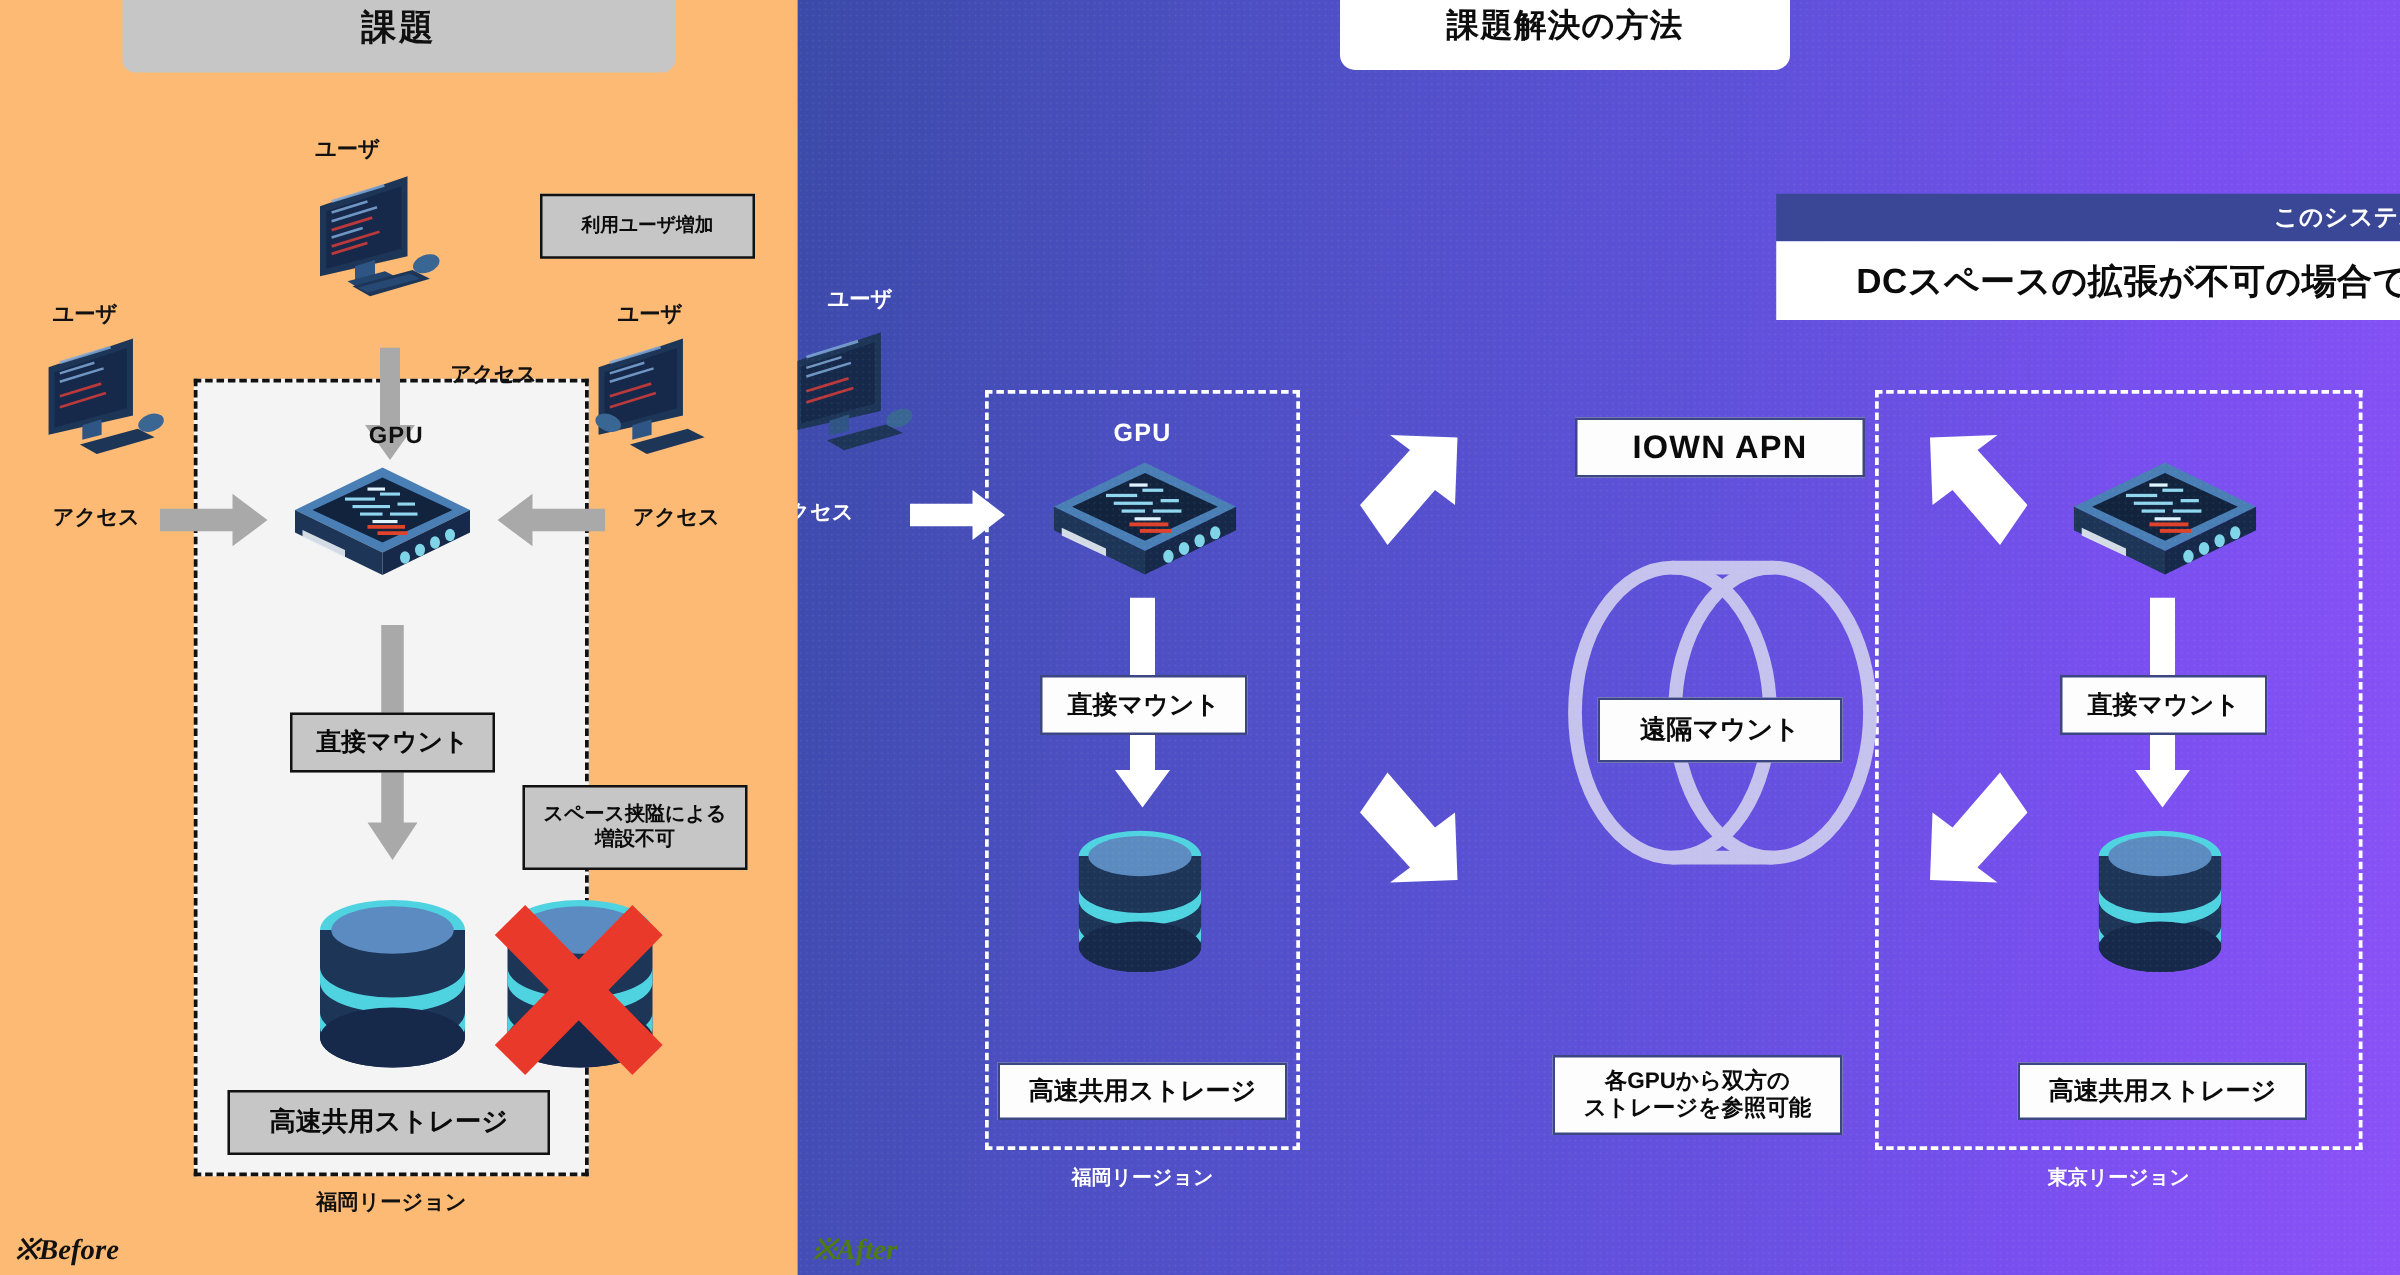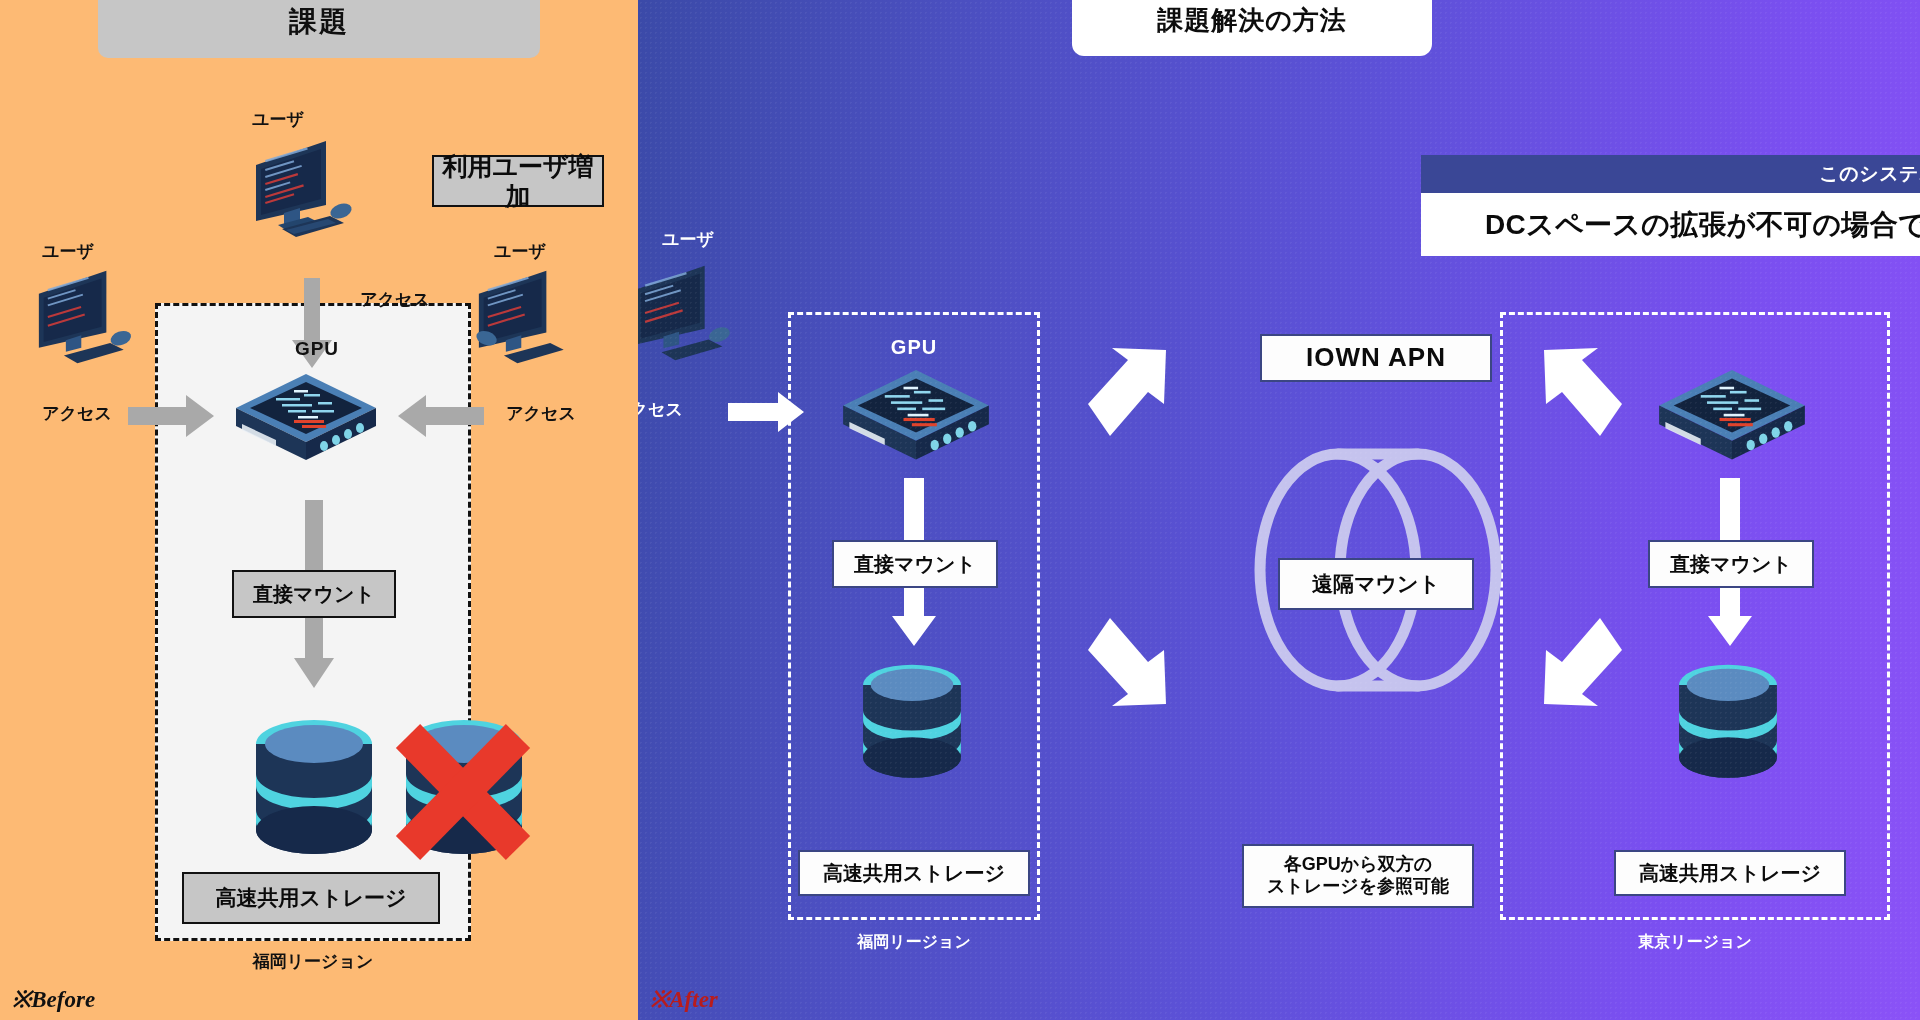--- a/index.html
+++ b/index.html
@@ -54,21 +54,21 @@
   }
   .right-title {
     position: absolute; left: 1072px; top: -16px; width: 360px; height: 72px;
     background: #fff; border-radius: 0 0 12px 12px;
     display: flex; align-items: center; justify-content: center;
     font-size: 26px; font-weight: bold; color: #0d0d0d; letter-spacing: 1px;
     z-index: 40;
   }
   .after-tag {
     position: absolute; left: 650px; top: 982px;
-    font-size: 23px; font-style: italic; font-weight: bold; color: #b91c1c;
+    font-size: 23px; font-style: italic; font-weight: bold; color: #4d7c0f;
     font-family: "Liberation Serif", serif; z-index: 40;
   }
   .merit-head {
     position: absolute; left: 783px; top: 155px; width: 1055px; height: 38px;
     background: #3a4796;
     display: flex; align-items: center; justify-content: center;
     color: #fff; font-size: 19px; font-weight: bold; letter-spacing: .5px; z-index: 30;
   }
   .merit-body {
     position: absolute; left: 783px; top: 193px; width: 1055px; height: 63px;
@@ -170,21 +170,21 @@
         <g fill="#c43a3a" opacity=".95">
           <rect x="17" y="55" width="36" height="2.2" transform="rotate(-17 17 55)"></rect>
           <rect x="17" y="64" width="40" height="2.2" transform="rotate(-17 17 64)"></rect>
         </g>
         <polygon points="36,80 52,75 52,88 36,92" fill="#2e5584"></polygon>
         <polygon points="34,96 82,83 96,90 48,104" fill="#1d3557"></polygon>
         <ellipse cx="16" cy="78" rx="11" ry="7" fill="#3a6694" transform="rotate(20 16 78)"></ellipse>
       </svg>
     </div>
 
-    <div class="gbox" style="left:432px;top:155px;width:172px;height:52px;font-size:25px;">利用ユーザ増加</div>
+    <div class="gbox" style="left:432px;top:155px;width:172px;height:52px;font-size:15px;">利用ユーザ増加</div>
 
     <div class="layer" style="left:288px;top:278px;">
       <svg width="48" height="92" viewBox="0 0 48 92">
         <polygon points="16,0 32,0 32,62 44,62 24,90 4,62 16,62" fill="#a9a9a9"></polygon>
       </svg>
     </div>
     <div class="l-caption" style="left:340px;top:288px;width:110px;">アクセス</div>
 
     <div class="l-caption" style="left:272px;top:338px;width:90px;font-size:19px;letter-spacing:1px;">GPU</div>
 
@@ -236,20 +236,22 @@
     </div>
     <div class="l-caption" style="left:486px;top:402px;width:110px;">アクセス</div>
 
     <div class="layer" style="left:292px;top:500px;">
       <svg width="44" height="190" viewBox="0 0 44 190">
         <polygon points="13,0 31,0 31,158 42,158 22,188 2,158 13,158" fill="#a9a9a9"></polygon>
       </svg>
     </div>
     <div class="gbox" style="left:232px;top:570px;width:164px;height:48px;font-size:20px;">直接マウント</div>
 
+    <div class="gbox" style="left:418px;top:628px;width:180px;height:68px;font-size:16px;white-space:pre-line;">スペース挟隘による
+増設不可</div>
 
     <div class="layer" style="left:250px;top:718px;">
       <svg width="128" height="140" viewBox="0 0 128 140">
         <ellipse cx="64" cy="26" rx="58" ry="24" fill="#4fd3e0"></ellipse>
         <path d="M6 26 L6 112 A58 24 0 0 0 122 112 L122 26 Z" fill="#1d3557"></path>
         <ellipse cx="64" cy="26" rx="49" ry="19" fill="#5b8bc0"></ellipse>
         <path d="M6 56 A58 24 0 0 0 122 56 L122 68 A58 24 0 0 1 6 68 Z" fill="#4fd3e0"></path>
         <path d="M6 92 A58 24 0 0 0 122 92 L122 104 A58 24 0 0 1 6 104 Z" fill="#4fd3e0"></path>
         <ellipse cx="64" cy="112" rx="58" ry="24" fill="#16294a"></ellipse>
         <ellipse cx="64" cy="112" rx="58" ry="24" fill="none"></ellipse>

